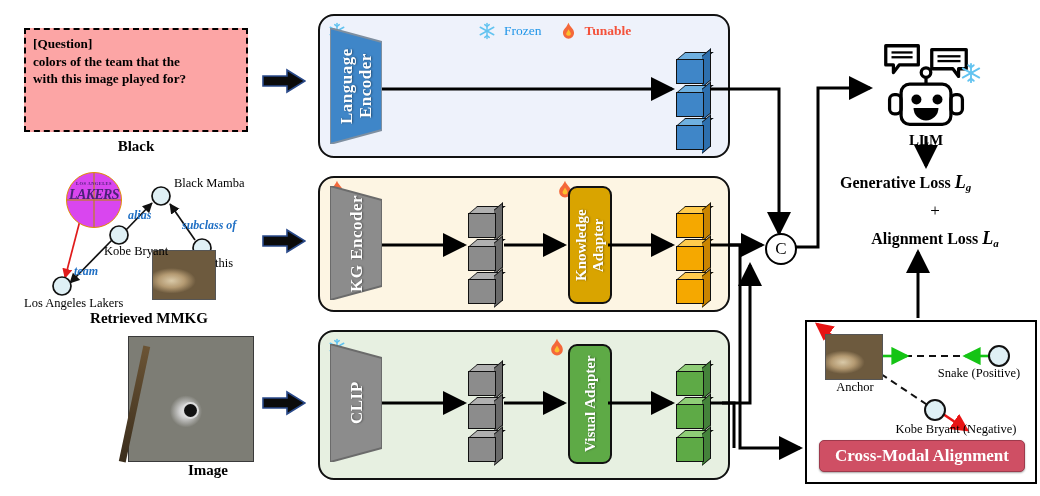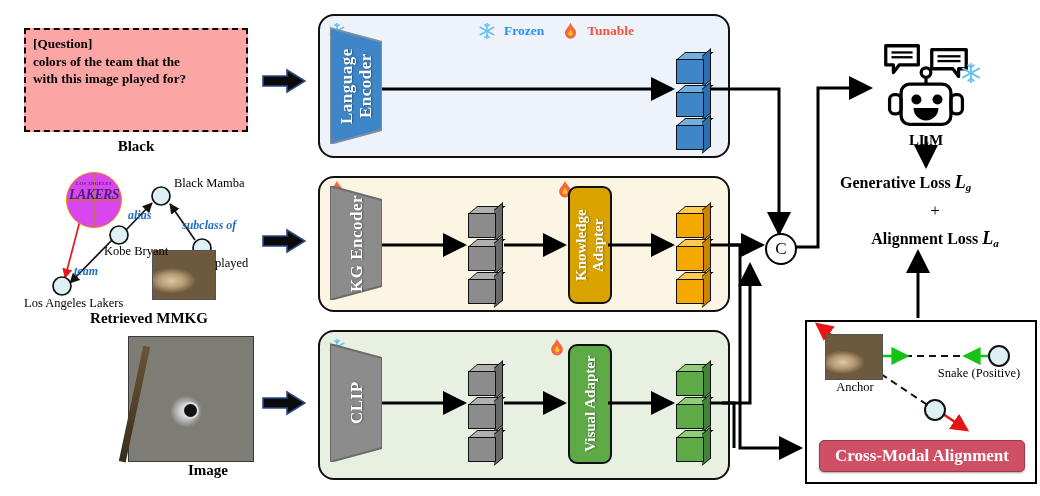--- a/index.html
+++ b/index.html
@@ -118,21 +118,21 @@
   #cma-neg{position:absolute;left:74px;top:100px;width:150px;text-align:center;
       font-size:12.5px;color:#000;white-space:nowrap;}
   #cma-badge{position:absolute;left:12px;top:118px;width:204px;height:30px;
       background:#cf4f64;border:1.5px solid #9d3a4c;border-radius:5px;
       display:flex;align-items:center;justify-content:center;
       color:#fff;font-weight:bold;font-size:17px;
       box-shadow:0 1px 2px rgba(0,0,0,.35);}
 
   
   #legend{left:478px;top:20px;height:22px;display:flex;align-items:center;gap:8px;}
-  #legend .lg-text-frozen{color:#2196e8;font-weight:bold;font-size:13.5px;}
+  #legend .lg-text-frozen{color:#2196e8;font-weight:normal;font-size:13.5px;}
   #legend .lg-text-tunable{color:#f4523b;font-weight:bold;font-size:13.5px;}
 
   
   #concat-node{left:765px;top:233px;width:28px;height:28px;border:2.5px solid #000;
       border-radius:50%;background:#fff;display:flex;align-items:center;
       justify-content:center;font-size:17px;color:#000;}
 
   
   #wires{left:0;top:0;width:1040px;height:496px;pointer-events:none;}
 </style>
@@ -171,21 +171,21 @@
     <div class="ball-l1"></div>
     <div class="ball-l2"></div>
     <div class="lk-sub">LOS ANGELES</div>
     <div class="lk-main">LAKERS</div>
   </div>
 
   <div class="snake-thumb" id="kg-snake"></div>
 
   <div class="kg-label" style="left:150px;top:8px;">Black Mamba</div>
   <div class="kg-label" style="left:80px;top:76px;">Kobe Bryant</div>
-  <div class="kg-label" style="left:191px;top:88px;">played</div>
+  <div class="kg-label" style="left:191px;top:88px;">this</div>
   <div class="kg-label" style="left:0px;top:128px;">Los Angeles Lakers</div>
 
   <div class="kg-rel" style="left:104px;top:40px;">alias</div>
   <div class="kg-rel" style="left:158px;top:50px;">subclass of</div>
   <div class="kg-rel" style="left:50px;top:96px;">team</div>
 </div>
 <div class="abs cap" id="mmkg-caption">Retrieved MMKG</div>
 
 <div class="abs" id="input-image">
   <div class="branch"></div>
@@ -466,14 +466,15 @@
     <line x1="182" y1="34" x2="158" y2="34" stroke="#14c414" stroke-width="2.6" marker-end="url(#gm)"></line>
     <line x1="74" y1="52" x2="134" y2="92" stroke="#111" stroke-width="2" stroke-dasharray="7,5"></line>
     <line x1="136" y1="92" x2="160" y2="108" stroke="#e81414" stroke-width="2.6" marker-end="url(#rm)"></line>
     <line x1="28" y1="16" x2="10" y2="2" stroke="#e81414" stroke-width="2.6" marker-end="url(#rm)"></line>
     <circle cx="192" cy="34" r="10" fill="#dff0f5" stroke="#111" stroke-width="2"></circle>
     <circle cx="128" cy="88" r="10" fill="#dff0f5" stroke="#111" stroke-width="2"></circle>
   </svg>
   <div class="snake-thumb" id="cma-snake"></div>
   <div id="cma-anchor">Anchor</div>
   <div id="cma-pos">Snake (Positive)</div>
+  <div id="cma-neg">Kobe Bryant (Negative)</div>
   <div id="cma-badge">Cross-Modal Alignment</div>
 </div>
 
 </body></html>

